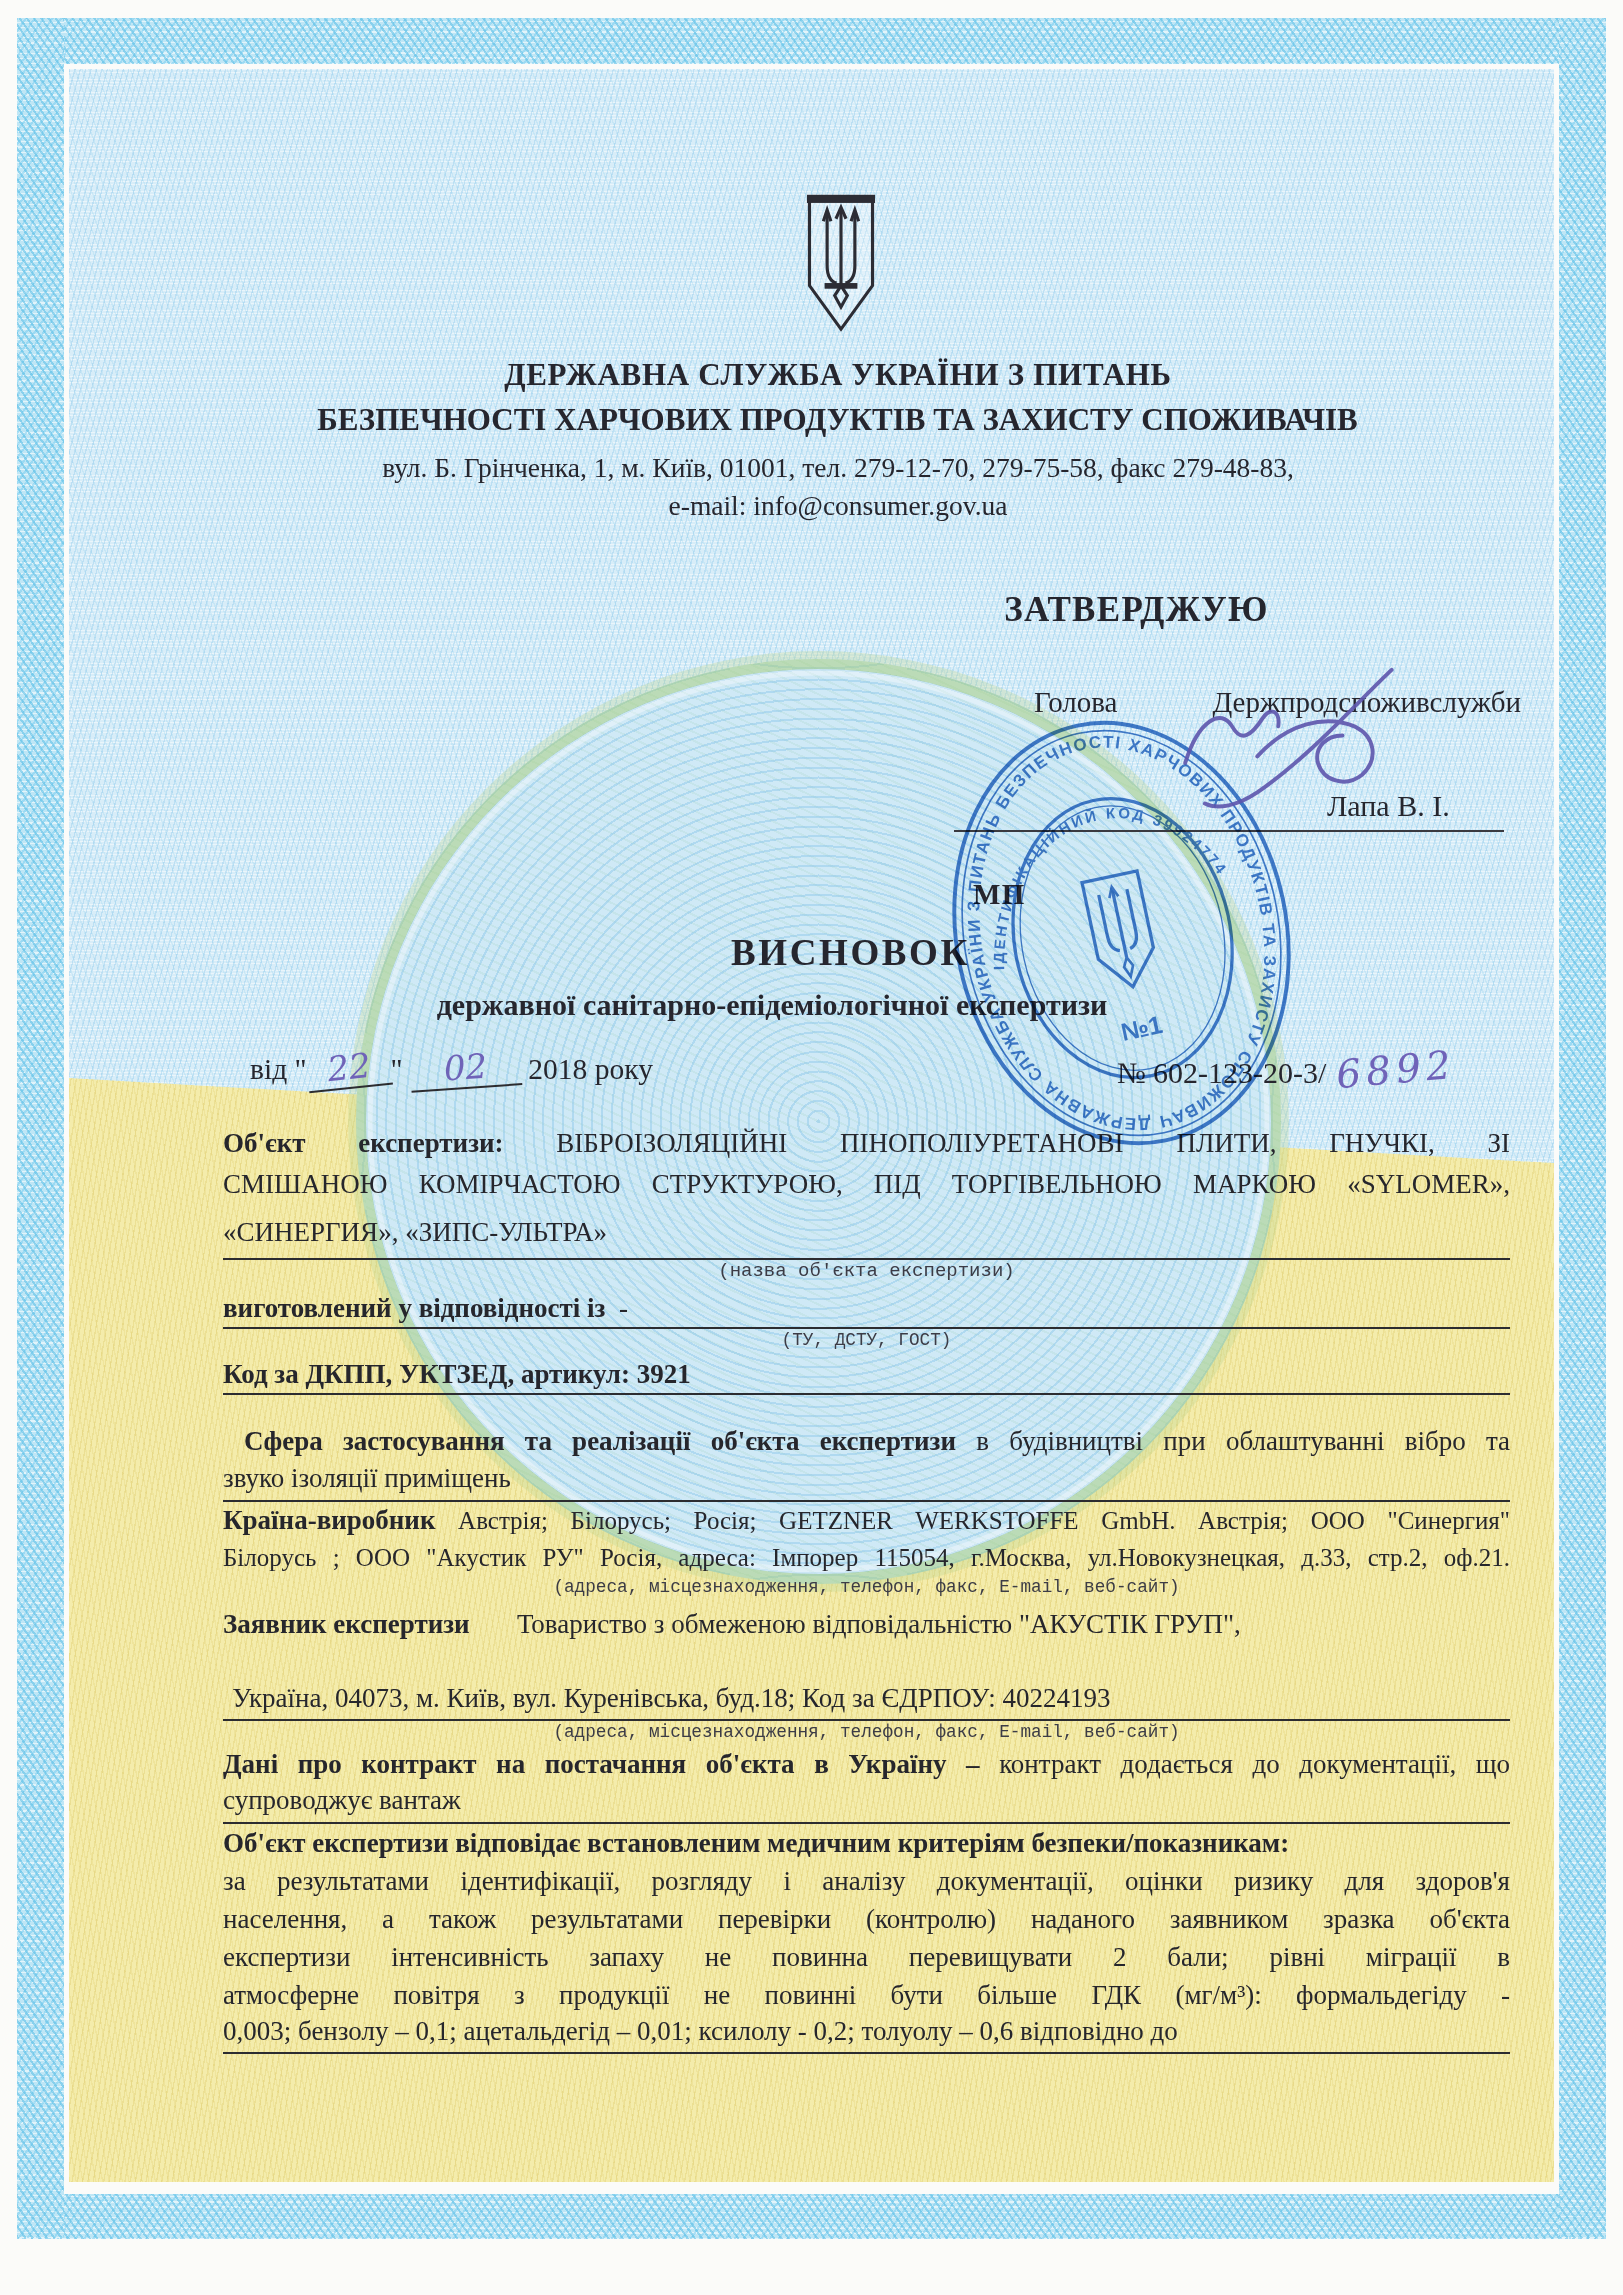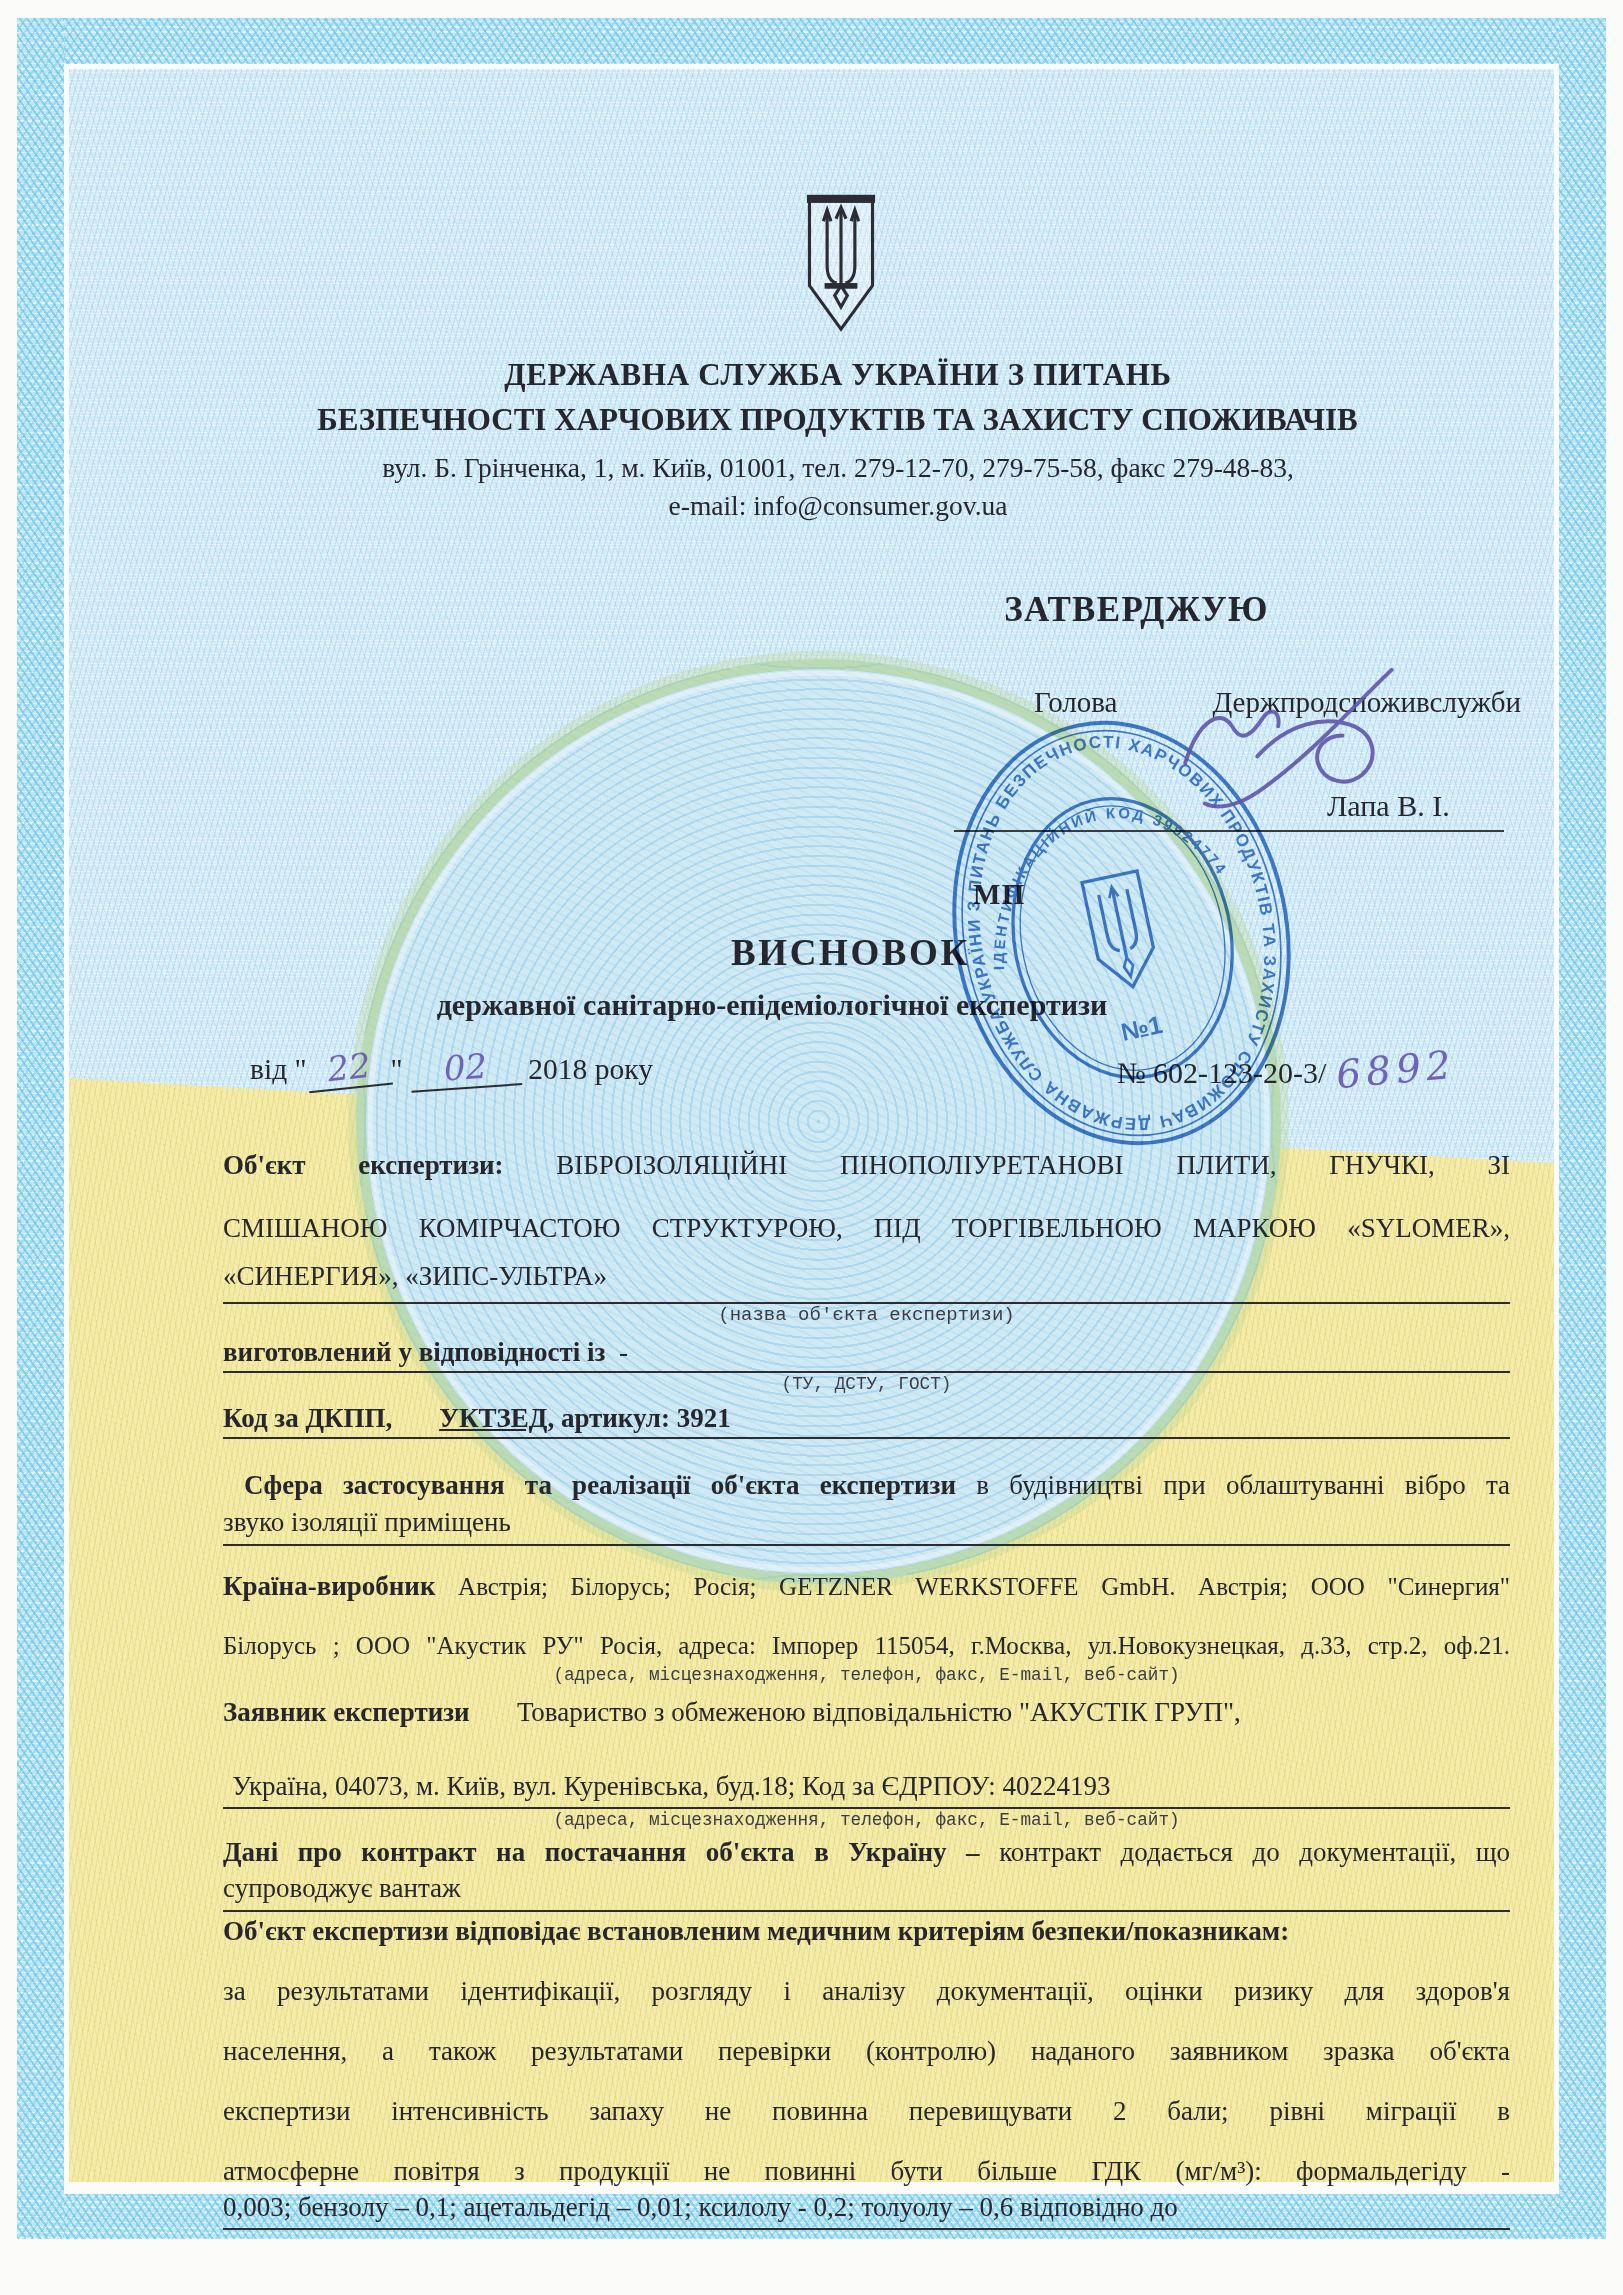--- a/index.html
+++ b/index.html
@@ -67,25 +67,25 @@
   .blank{display:inline-block;border-bottom:2px solid #2c2c30;text-align:center;vertical-align:baseline;}
   .hand{font-family:"DejaVu Serif",serif;font-style:italic;color:#6f63b8;}
   .hday{width:84px;font-size:34px;transform:rotate(-6deg);}
   .hmonth{width:111px;font-size:34px;transform:rotate(-4deg);}
   .numline{left:1117px;top:1047px;font-size:30px;white-space:nowrap;}
   .hnum{font-size:39px;letter-spacing:5.2px;transform:rotate(-5deg);display:inline-block;margin-left:9.2px;}
 
   
   .col{left:223px;top:1123px;width:1287px;font-size:27px;line-height:41px;color:#26262c;}
   .ln{height:41px;line-height:41px;overflow:hidden;}
-  .just{text-align:justify;margin-top:22px;}
+  .just{text-align:justify;}
   .just::after{content:"";display:inline-block;width:100%;height:0;}
   .small{font-size:25px;}
   .capln{height:23.6px;line-height:22px;font-family:Liberation Mono, monospace;}
-  .u{text-decoration:underline;margin-left:40px;}
+  .u{}
   .pad{padding-bottom:5.2px;margin-top:7px;}
 
   
   .emblem{left:796px;top:191px;width:90px;height:145px;}
   .stamp{left:935px;top:704px;width:373px;height:458px;z-index:4;opacity:.88;mix-blend-mode:multiply;}
   .signature{left:1159px;top:658px;width:249px;height:164px;z-index:5;opacity:.9;}
 </style>
 </head>
 <body>
 

